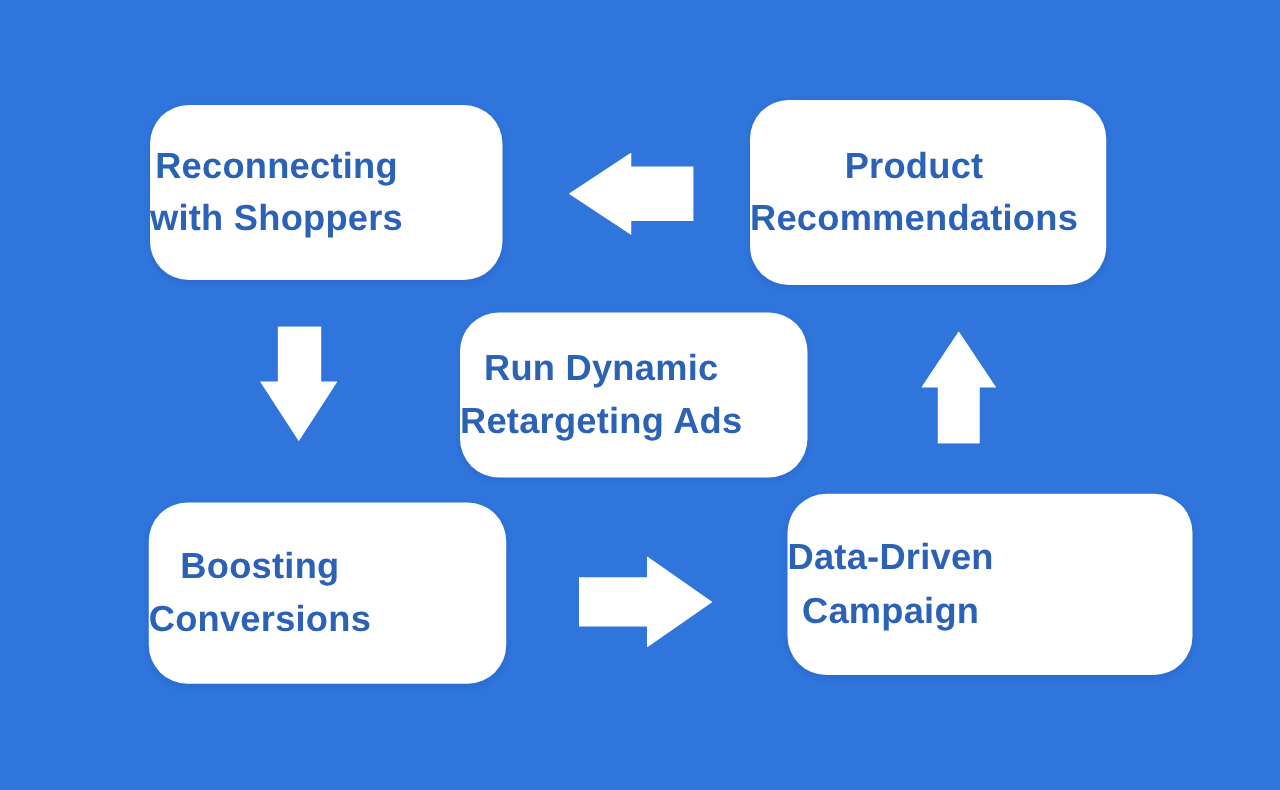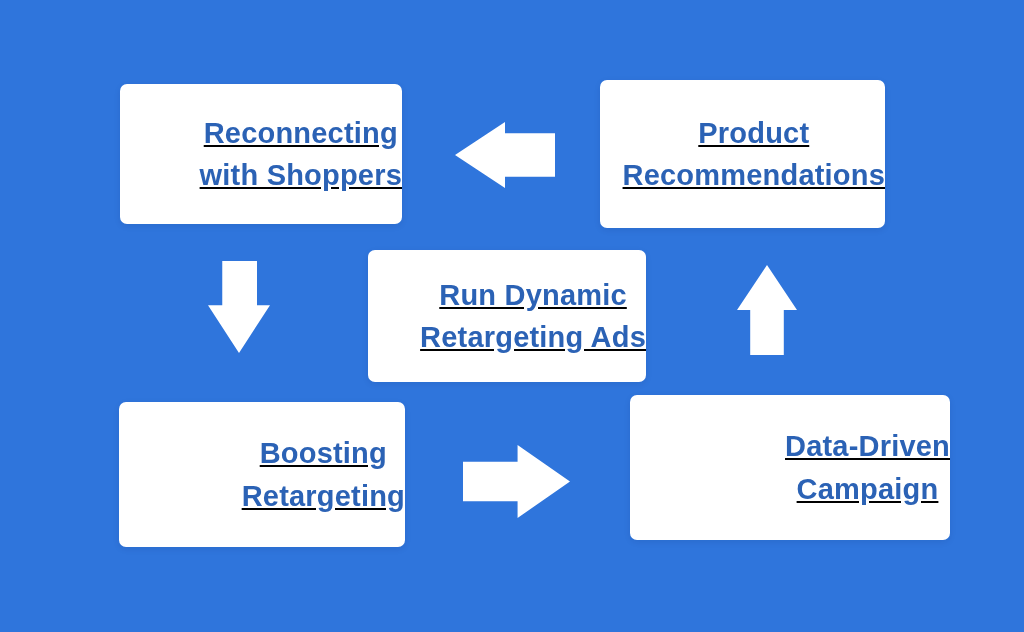--- a/index.html
+++ b/index.html
@@ -12,41 +12,40 @@
   }
   .canvas {
     position: relative;
     width: 1024px;
     height: 632px;
     background: var(--background, #2F75DC);
   }
   .node {
     position: absolute;
     background: var(--box_fill, #FFFFFF);
-    border-radius: 7px;
+    border-radius: 31px;
     display: flex;
     align-items: center;
-    justify-content: flex-end;
+    justify-content: flex-start;
     text-align: center;
     box-shadow: 0 2px 6px rgba(10, 30, 80, 0.10);
-    text-decoration: underline;
   }
   .node-label {
     color: var(--text, #2B62B5);
     font-weight: bold;
     font-size: 29px;
     line-height: 1.45;
     white-space: pre-line;
     letter-spacing: 0.2px;
   }
   .node-reconnecting { left: 120px; top: 84px;  width: 282px; height: 140px; }
   .node-product      { left: 600px; top: 80px;  width: 285px; height: 148px; }
   .node-center       { left: 368px; top: 250px; width: 278px; height: 132px; }
   .node-boosting     { left: 119px; top: 402px; width: 286px; height: 145px; }
-  .node-datadriven   { left: 630px; top: 395px; width: 280px; height: 145px; padding-left: 40px; }
+  .node-datadriven   { left: 630px; top: 395px; width: 324px; height: 145px; }
 
   .arrow {
     position: absolute;
     background: var(--arrow, #FFFFFF);
   }
   .arrow-left {
     left: 455px; top: 122px; width: 100px; height: 66px;
     clip-path: polygon(0% 50%, 50% 0%, 50% 17%, 100% 17%, 100% 83%, 50% 83%, 50% 100%);
   }
   .arrow-down {
@@ -77,21 +76,21 @@
 Recommendations</span>
   </div>
 
   <div class="node node-center">
     <span class="node-label">Run Dynamic
 Retargeting Ads</span>
   </div>
 
   <div class="node node-boosting">
     <span class="node-label">Boosting
-Retargeting</span>
+Conversions</span>
   </div>
 
   <div class="node node-datadriven">
     <span class="node-label">Data-Driven
 Campaign</span>
   </div>
 
   <div class="arrow arrow-left"></div>
   <div class="arrow arrow-down"></div>
   <div class="arrow arrow-up"></div>

